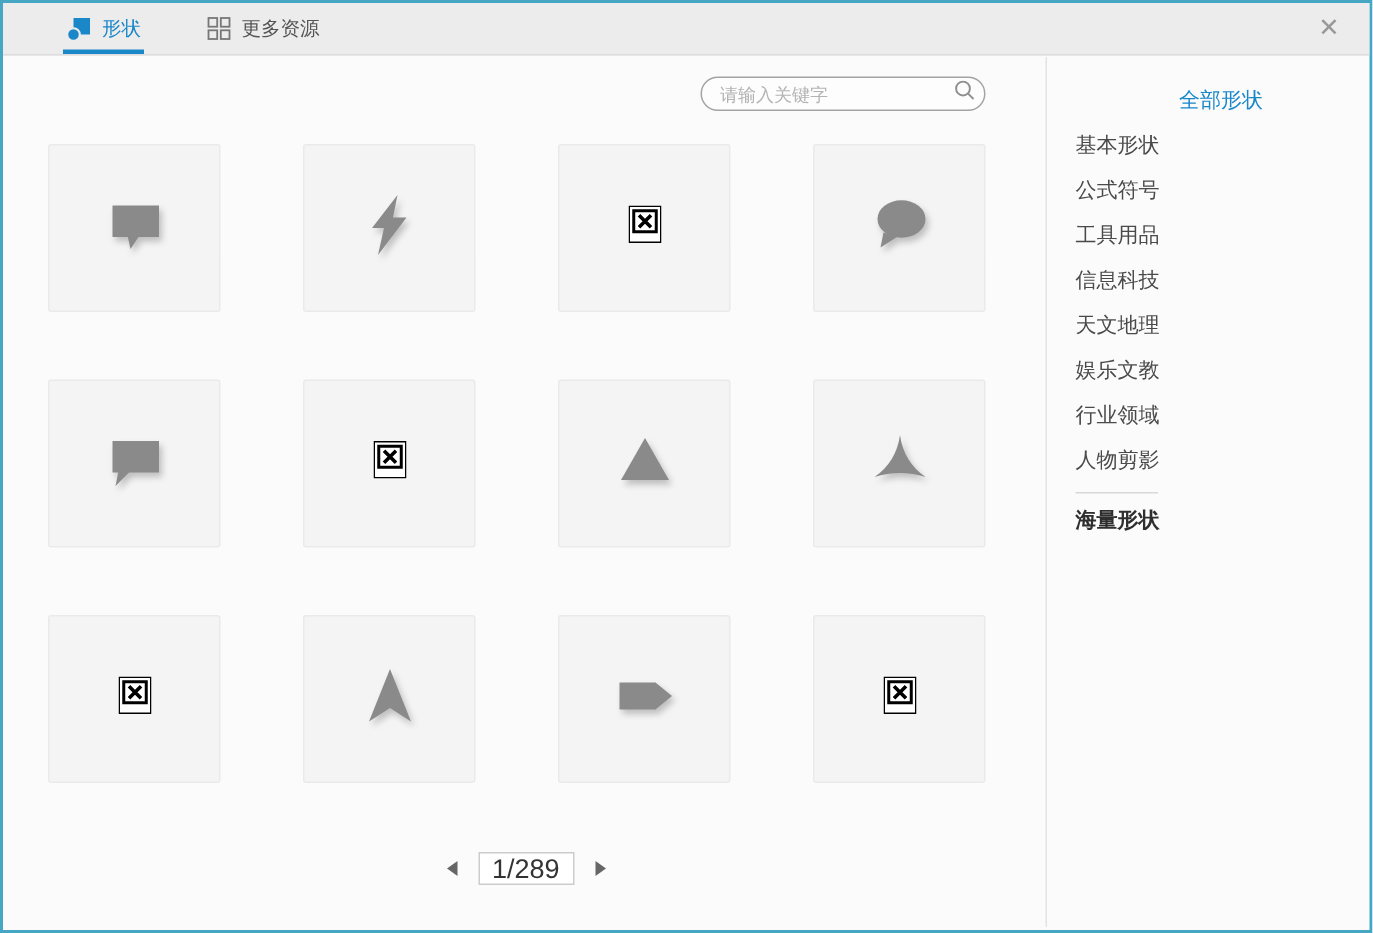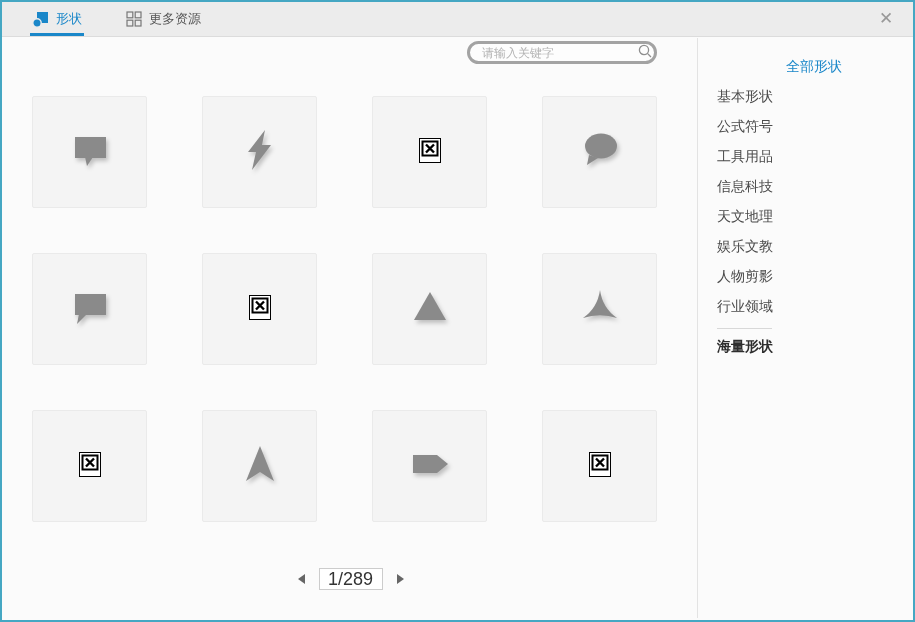--- a/index.html
+++ b/index.html
@@ -5,42 +5,42 @@
   * { margin:0; padding:0; box-sizing:border-box; }
   html,body { width:915px; height:622px; font-family:"Liberation Sans", sans-serif; }
   .window {
     position:relative; width:915px; height:622px;
     border:2px solid #45a7c3; background:#fbfbfb; overflow:hidden;
   }
   
   .tabbar {
     position:relative; height:35px; background:#ececec;
     border-bottom:1px solid #dcdcdc; display:flex; align-items:stretch;
-    padding-left:28px;
+    padding-left:40px;
   }
   .tab {
     display:flex; align-items:center; gap:7px; margin-right:40px;
     font-size:13px; color:#555; cursor:pointer; position:relative; padding:0 2px;
   }
   .tab.active { color:#1a87c9; }
   .tab.active::after {
     content:""; position:absolute; left:0; right:0; bottom:0; height:3px; background:#1a87c9;
   }
   .tab svg { display:block; }
   .close-btn {
     position:absolute; right:16px; top:6px; width:22px; height:22px;
     color:#999; font-size:17px; line-height:22px; text-align:center; cursor:pointer;
   }
   
   .body { position:absolute; top:36px; left:2px; right:2px; bottom:2px; }
   .main { position:absolute; left:0; top:0; width:693px; bottom:0; background:#fbfbfb; }
   
   .searchbox {
-    position:absolute; top:3px; left:463px; width:190px; height:23px;
-    border:3px solid #a3a3a3; border-radius:12px; background:#fdfdfd;
+    position:absolute; top:13px; left:463px; width:190px; height:23px;
+    border:1px solid #a3a3a3; border-radius:12px; background:#fdfdfd;
     display:flex; align-items:center; padding:0 8px 0 12px;
   }
   .searchbox input {
     flex:1; border:none; outline:none; background:transparent;
     font-size:12px; color:#555; font-family:"Liberation Sans", sans-serif;
   }
   .searchbox input::placeholder { color:#b3b3b3; }
   
   .grid {
     position:absolute; left:28px; top:58px;
@@ -216,20 +216,20 @@
     </div>
 
     <div class="sidebar" id="sidebar-root">
         <div class="side-item active">全部形状</div>
         <div class="side-item">基本形状</div>
         <div class="side-item">公式符号</div>
         <div class="side-item">工具用品</div>
         <div class="side-item">信息科技</div>
         <div class="side-item">天文地理</div>
         <div class="side-item">娱乐文教</div>
+        <div class="side-item">行业领域</div>
         <div class="side-item">人物剪影</div>
-        <div class="side-item">行业领域</div>
         <div class="side-divider"></div>
         <div class="side-footer">海量形状</div>
       </div>
 
   </div>
 </div>
 
 </body></html>

